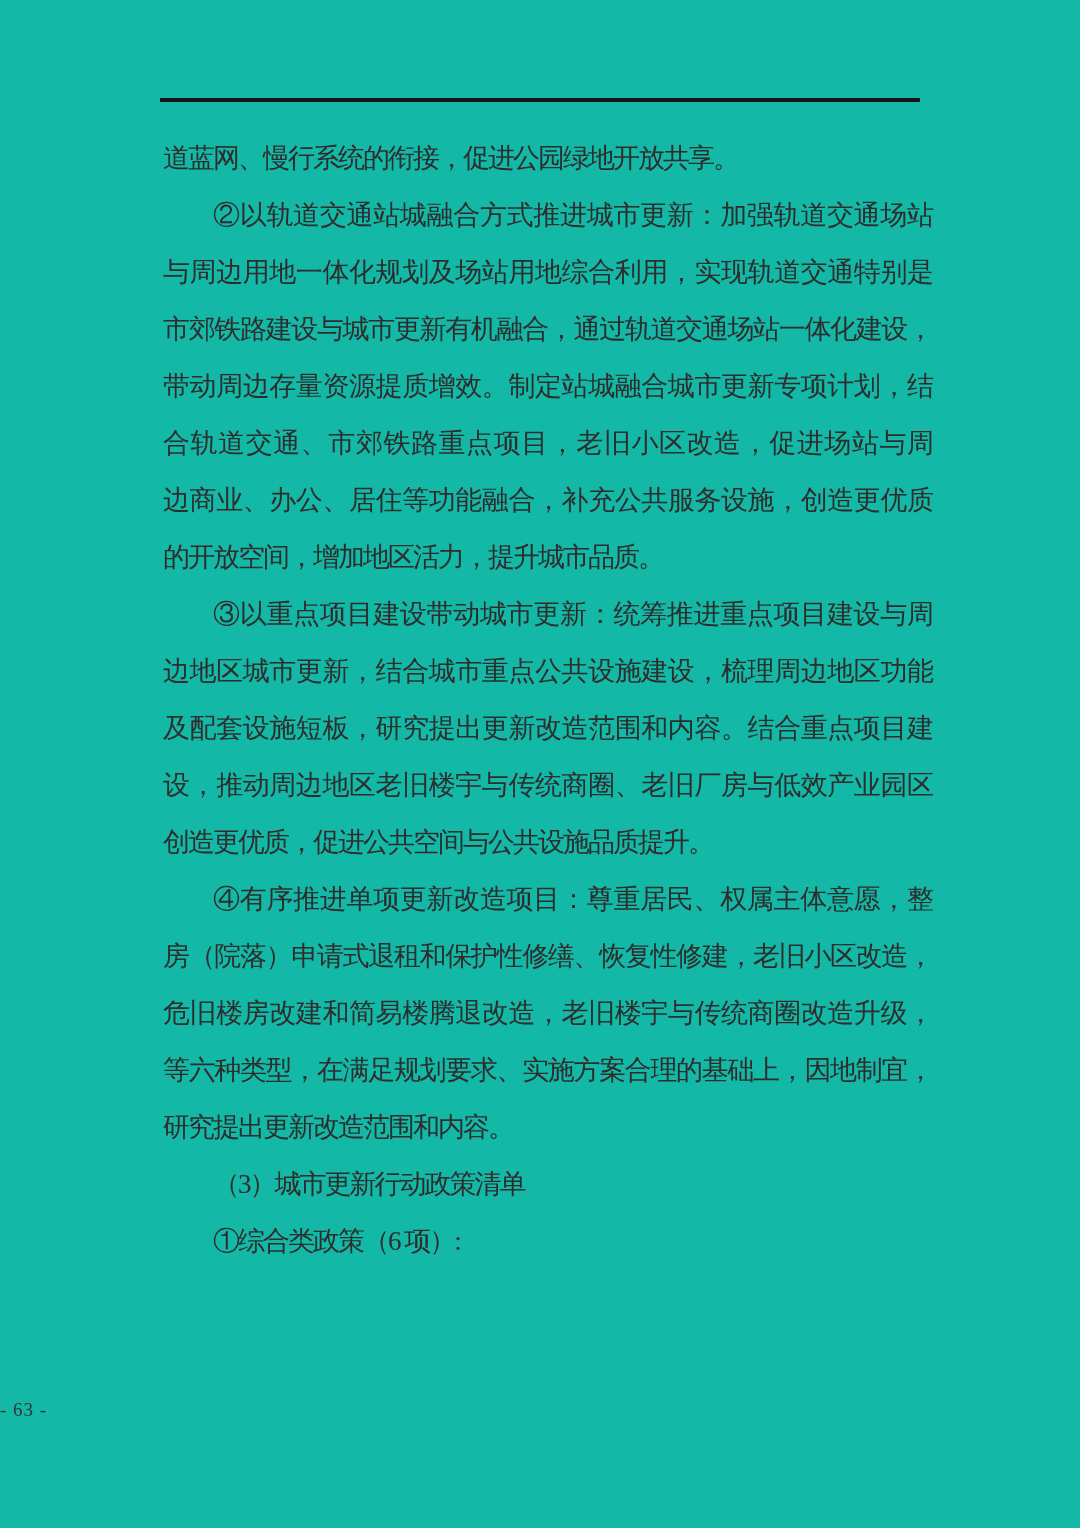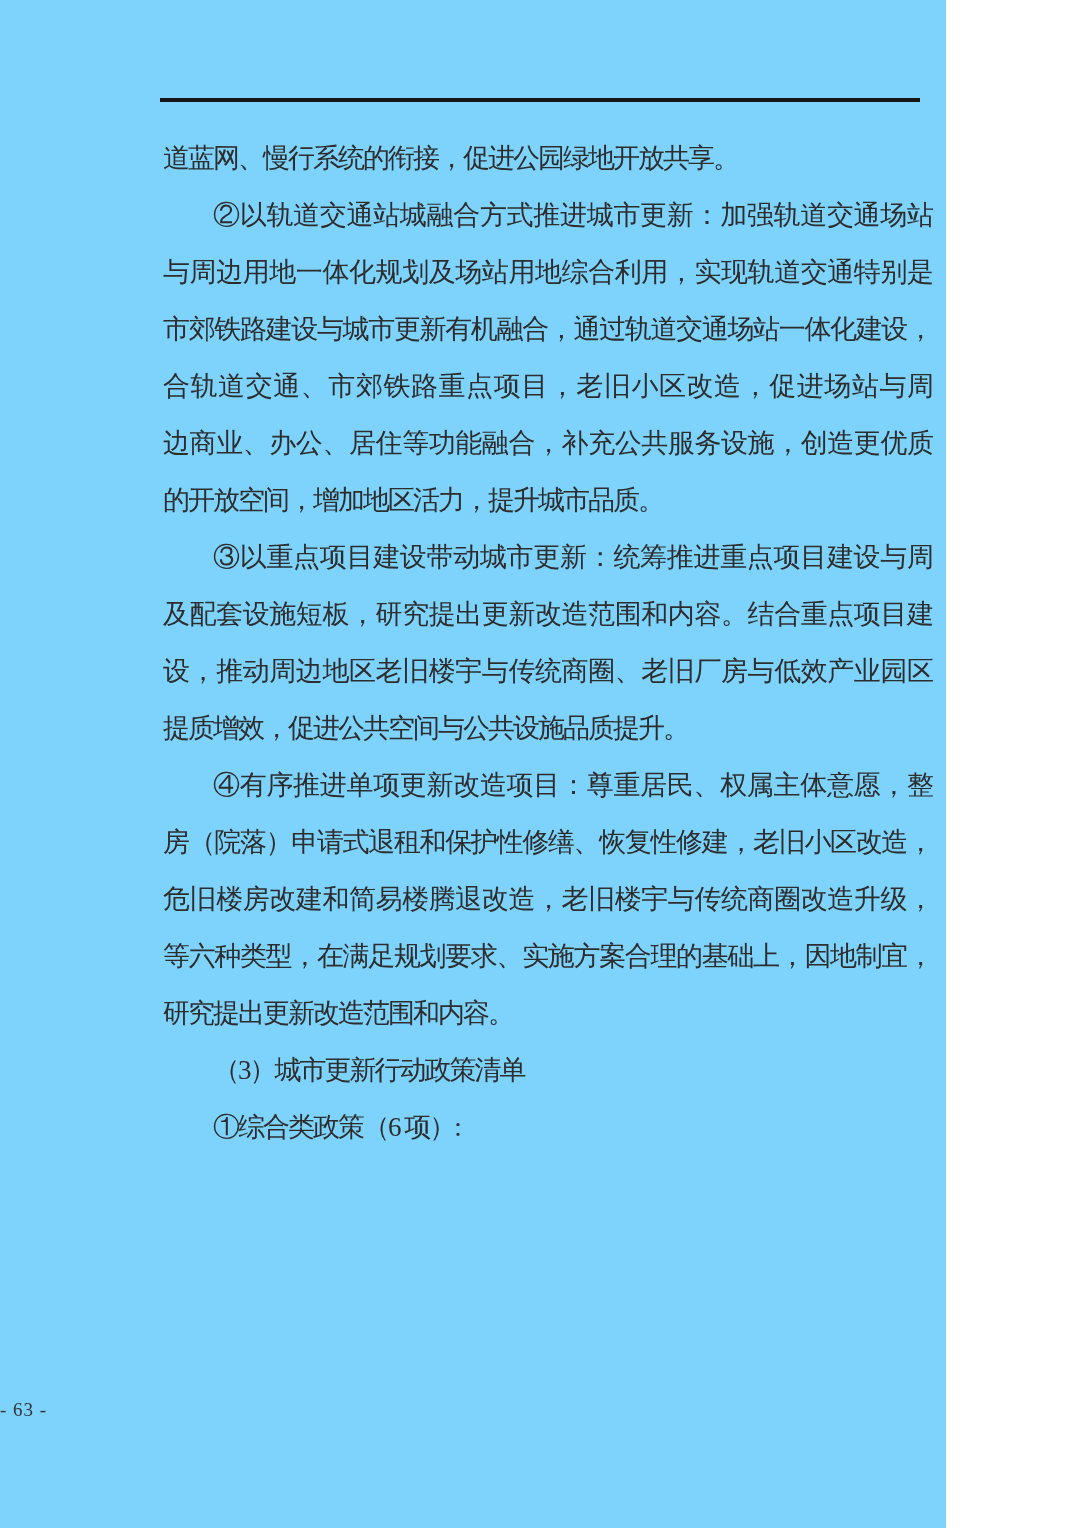--- a/index.html
+++ b/index.html
@@ -2,23 +2,23 @@
 <html><head>
 <meta charset="utf-8">
 <style>
   html, body {
     margin: 0;
     padding: 0;
     background: #ffffff;
   }
   .page {
     position: relative;
-    width: 946px;
+    width: 1080px;
     height: 1528px;
-    background: #7dd3fc;
+    background: #14b8a6;
     overflow: hidden;
     font-family: "Liberation Serif", "DejaVu Serif", serif;
   }
   .header-rule {
     position: absolute;
     left: 160px;
     top: 98px;
     width: 760px;
     height: 4px;
     background: #161616;
@@ -63,27 +63,29 @@
 
 <div class="page">
 
   <div class="header-rule"></div>
 
   <div class="text-block">
     <div class="line">道蓝网、慢行系统的衔接，促进公园绿地开放共享。</div>
     <div class="line i j">②以轨道交通站城融合方式推进城市更新：加强轨道交通场站</div>
     <div class="line j">与周边用地一体化规划及场站用地综合利用，实现轨道交通特别是</div>
     <div class="line j">市郊铁路建设与城市更新有机融合，通过轨道交通场站一体化建设，</div>
+    <div class="line j">带动周边存量资源提质增效。制定站城融合城市更新专项计划，结</div>
     <div class="line j">合轨道交通、市郊铁路重点项目，老旧小区改造，促进场站与周</div>
     <div class="line j">边商业、办公、居住等功能融合，补充公共服务设施，创造更优质</div>
     <div class="line">的开放空间，增加地区活力，提升城市品质。</div>
     <div class="line i j">③以重点项目建设带动城市更新：统筹推进重点项目建设与周</div>
+    <div class="line j">边地区城市更新，结合城市重点公共设施建设，梳理周边地区功能</div>
     <div class="line j">及配套设施短板，研究提出更新改造范围和内容。结合重点项目建</div>
     <div class="line j">设，推动周边地区老旧楼宇与传统商圈、老旧厂房与低效产业园区</div>
-    <div class="line">提质增效，促进公共空间与公共设施品质提升。</div>
+    <div class="line">创造更优质，促进公共空间与公共设施品质提升。</div>
     <div class="line i j">④有序推进单项更新改造项目：尊重居民、权属主体意愿，整</div>
     <div class="line j">房（院落）申请式退租和保护性修缮、恢复性修建，老旧小区改造，</div>
     <div class="line j">危旧楼房改建和简易楼腾退改造，老旧楼宇与传统商圈改造升级，</div>
     <div class="line j">等六种类型，在满足规划要求、实施方案合理的基础上，因地制宜，</div>
     <div class="line">研究提出更新改造范围和内容。</div>
     <div class="line i">（3）城市更新行动政策清单</div>
     <div class="line i">①综合类政策（6 项）:</div>
   </div>
 
   <div class="page-number">- 63 -</div>

